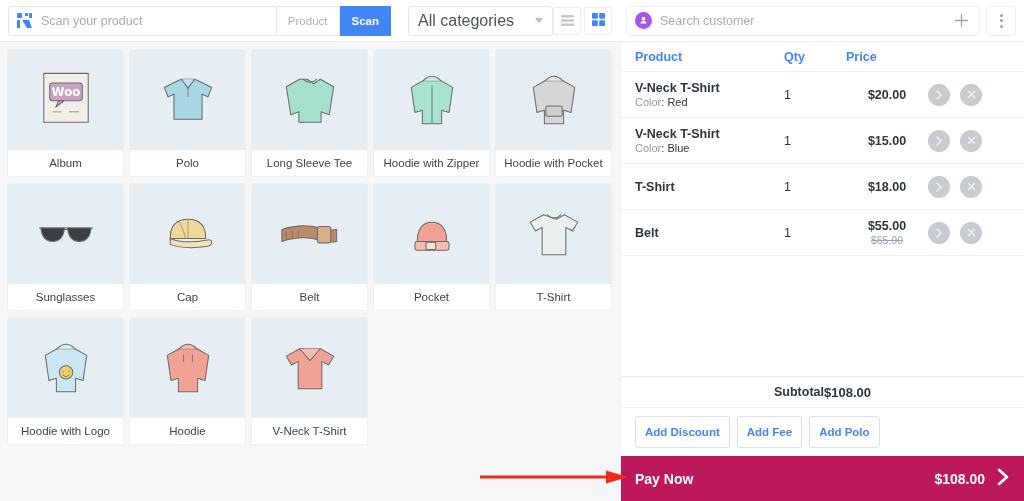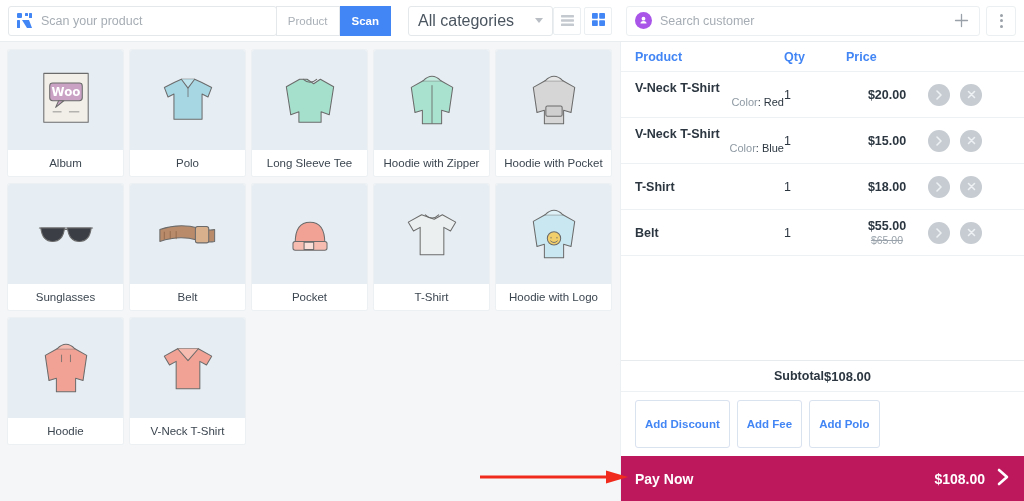--- a/index.html
+++ b/index.html
@@ -83,39 +83,39 @@
                color: #4285f4; flex: 0 0 30px; }
   .c-prod { flex: 1; }
   .c-qty  { width: 62px; text-align: left; }
   .c-price{ width: 82px; text-align: left; }
   .c-act  { width: 82px; }
 
   .cart-rows { flex: 1; overflow: hidden; }
   .crow { display: flex; align-items: center; min-height: 46px; padding: 7px 14px;
           border-bottom: 1px solid #eef1f3; }
   .crow-name { font-size: 12.5px; font-weight: bold; color: #2b3640; }
-  .crow-meta { font-size: 11px; color: #2b3640; margin-top: 1px; text-align: right; }
+  .crow-meta { font-size: 11px; color: #2b3640; margin-top: 1px; }
   .crow-meta b { color: #8e99a3; font-weight: normal; }
   .crow-qty { font-size: 12.5px; color: #2b3640; }
   .crow-price { font-size: 12.5px; font-weight: bold; color: #2b3640; text-align: center; }
   .crow-price .old { display: block; font-size: 10.5px; font-weight: normal;
                      color: #9aa3ab; text-decoration: line-through; margin-top: 1px; }
   .crow-acts { display: flex; gap: 10px; align-items: center; justify-content: flex-start; }
   .cbtn { width: 22px; height: 22px; border-radius: 50%; background: #c6ccd2;
           display: flex; align-items: center; justify-content: center; cursor: pointer; }
 
   .subtotal { display: flex; align-items: center; justify-content: center;
               padding: 4px 14px; height: 32px; border-top: 1px solid #e7ebee;
               border-bottom: 1px solid #eef1f3; flex: 0 0 32px; }
   .subtotal .lbl { font-size: 12.5px; font-weight: bold; color: #2b3640; }
   .subtotal .val { font-size: 13px; font-weight: bold; color: #2b3640; }
 
   .actionbar { display: flex; gap: 7px; padding: 8px 14px; flex: 0 0 auto; }
   .abtn { border: 1px solid #d9e2ef; background: #fff; border-radius: 3px;
-          padding: 17px 9px; font-size: 11.5px; font-weight: bold; color: #4285f4;
+          padding: 9px 9px; font-size: 11.5px; font-weight: bold; color: #4285f4;
           cursor: pointer; font-family: "Liberation Sans", sans-serif; }
 
   .paynow { height: 45px; background: #be185d; display: flex; align-items: center;
             justify-content: space-between; padding: 0 14px; cursor: pointer;
             flex: 0 0 45px; }
   .paynow .pl { font-size: 14px; font-weight: bold; color: #fff; }
   .paynow .pr { display: flex; align-items: center; gap: 11px; }
   .paynow .pamt { font-size: 14px; font-weight: bold; color: #fff; }
 
   
@@ -269,20 +269,30 @@
                 <path d="M16 42q2 18 16 18t16-18z" fill="#3b3f45" stroke="#6b6b6b" stroke-width="1.4" stroke-linejoin="round" stroke-linecap="round"></path>
                 <path d="M52 42q2 18 16 18t16-18z" fill="#3b3f45" stroke="#6b6b6b" stroke-width="1.4" stroke-linejoin="round" stroke-linecap="round"></path>
                 <path d="M48 44h4" stroke="#6b6b6b" stroke-width="1.4" stroke-linejoin="round" stroke-linecap="round"></path>
               </svg>
             </div>
             <div class="tile-label">Sunglasses</div>
           </div>
           <div class="tile">
             <div class="tile-img">
               <svg viewBox="0 0 100 100">
+                <path d="M26 56q0-26 24-26t24 26z" fill="#f0d79a" stroke="#6b6b6b" stroke-width="1.4" stroke-linejoin="round" stroke-linecap="round"></path>
+                <path d="M26 56q18 8 50 2 6-1 6 3 0 5-8 6-30 4-48-3z" fill="#f3e0b4" stroke="#6b6b6b" stroke-width="1.4" stroke-linejoin="round" stroke-linecap="round"></path>
+                <path d="M50 30v26M38 34q8 14 8 22" fill="none" stroke="#9c8a64" stroke-width="1.1"></path>
+              </svg>
+            </div>
+            <div class="tile-label">Cap</div>
+          </div>
+          <div class="tile">
+            <div class="tile-img">
+              <svg viewBox="0 0 100 100">
                 <path d="M12 44q26-9 52-2 14 4 22 2v16q-10 2-24-2-24-7-50 2z" fill="#b98b6a" stroke="#6b6b6b" stroke-width="1.4" stroke-linejoin="round" stroke-linecap="round"></path>
                 <rect x="60" y="40" width="18" height="22" rx="3" fill="#d9b08c" stroke="#6b6b6b" stroke-width="1.4" stroke-linejoin="round" stroke-linecap="round"></rect>
                 <path d="M18 47v10M26 46v11M34 46v11" stroke="#8a6347" stroke-width="1"></path>
               </svg>
             </div>
             <div class="tile-label">Belt</div>
           </div>
           <div class="tile">
             <div class="tile-img">
               <svg viewBox="0 0 100 100">

